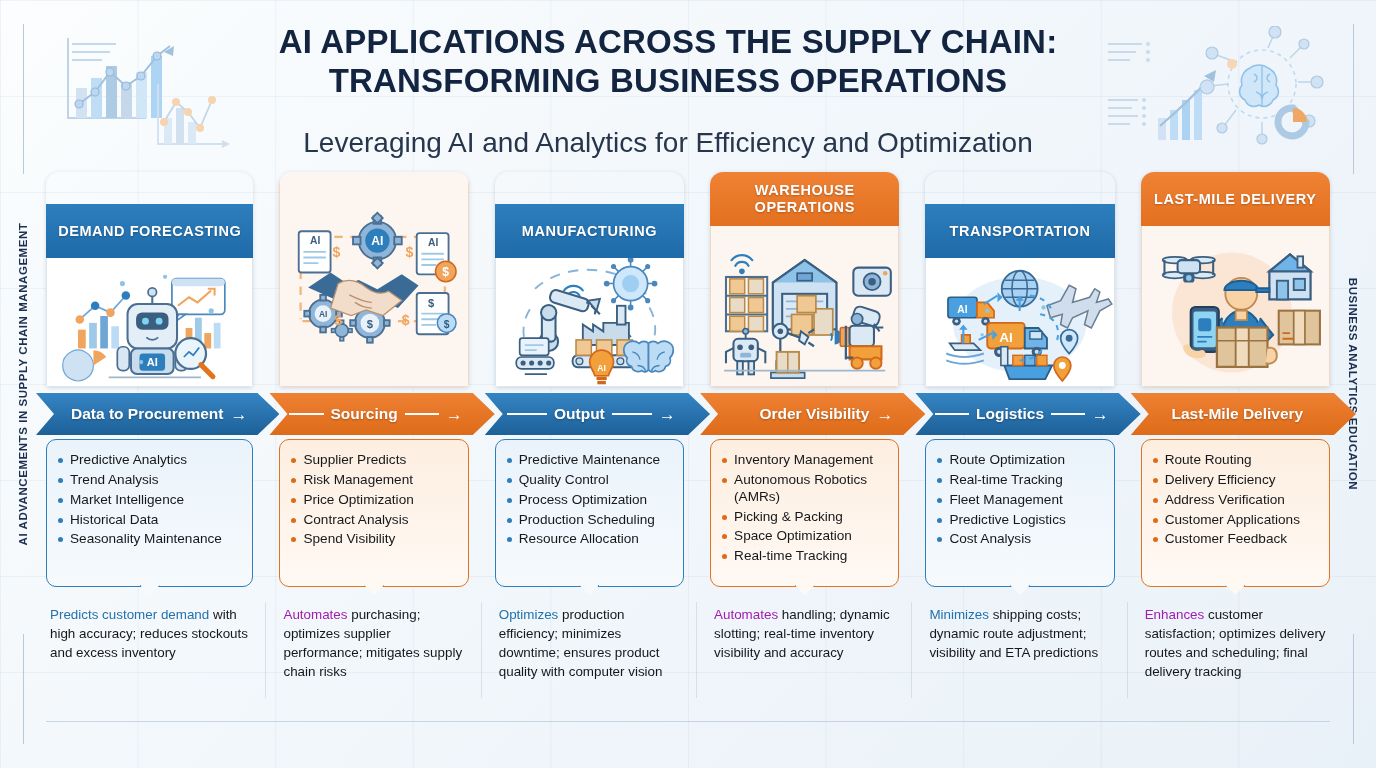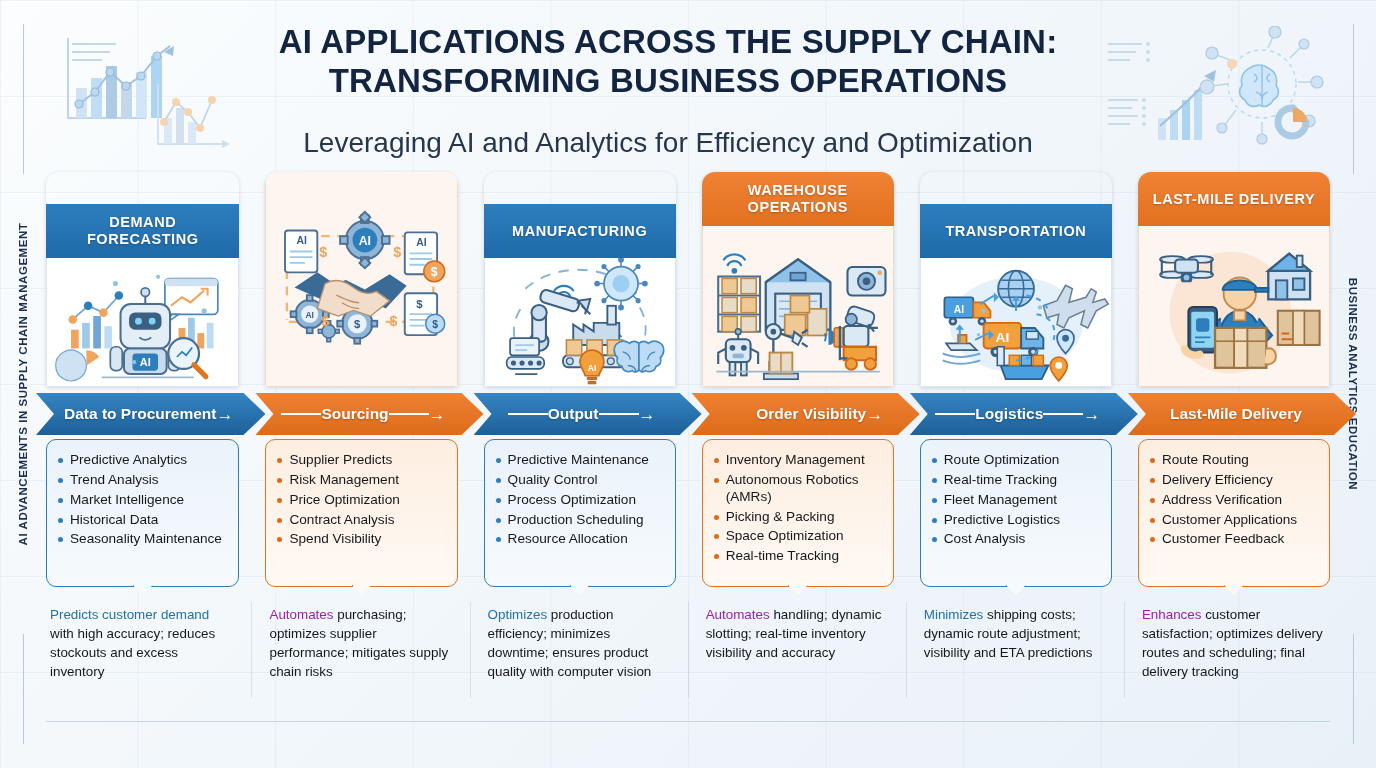--- a/index.html
+++ b/index.html
@@ -95,21 +95,21 @@
     position: absolute; left: -10px; right: -26px; top: 0; bottom: 0;
     clip-path: polygon(0 0, calc(100% - 22px) 0, 100% 50%, calc(100% - 22px) 100%, 0 100%, 18px 50%);
     box-shadow: 0 1px 3px rgba(20,50,90,.25);
   }
   .col.blue   .arrow-shape { background: linear-gradient(180deg,#3585c4 0%,#1d6098 100%); }
   .col.orange .arrow-shape { background: linear-gradient(180deg,#ef8133 0%,#dd6b19 100%); }
   .col:nth-child(odd) .arrow-shape { z-index: 2; }
   .col:nth-child(even) .arrow-shape { z-index: 1; }
   .arrow-inner {
     position: relative; z-index: 3;
-    display: flex; align-items: center; 
+    display: flex; align-items: center; gap: 7px;
     width: 100%; padding: 0 6px 0 10px; justify-content: center;
   }
   .arrow-label {
     color: #fff; font-weight: bold; font-size: 15.5px; white-space: nowrap;
     text-shadow: 0 1px 2px rgba(0,0,0,.28);
   }
   .arrow-dash { height: 2px; background: #fff; flex: 1 1 auto; max-width: 40px; min-width: 8px; }
   .arrow-dash.hidden { visibility: hidden; }
   .arrow-head { color: #fff; font-size: 17px; font-weight: bold; line-height: 1; }
 

